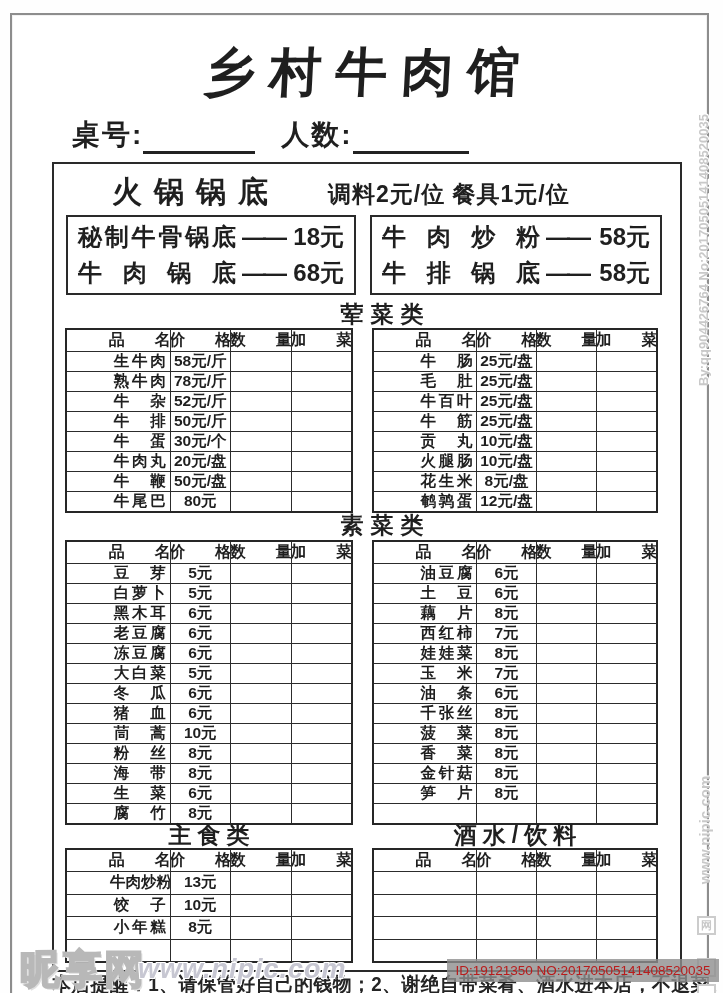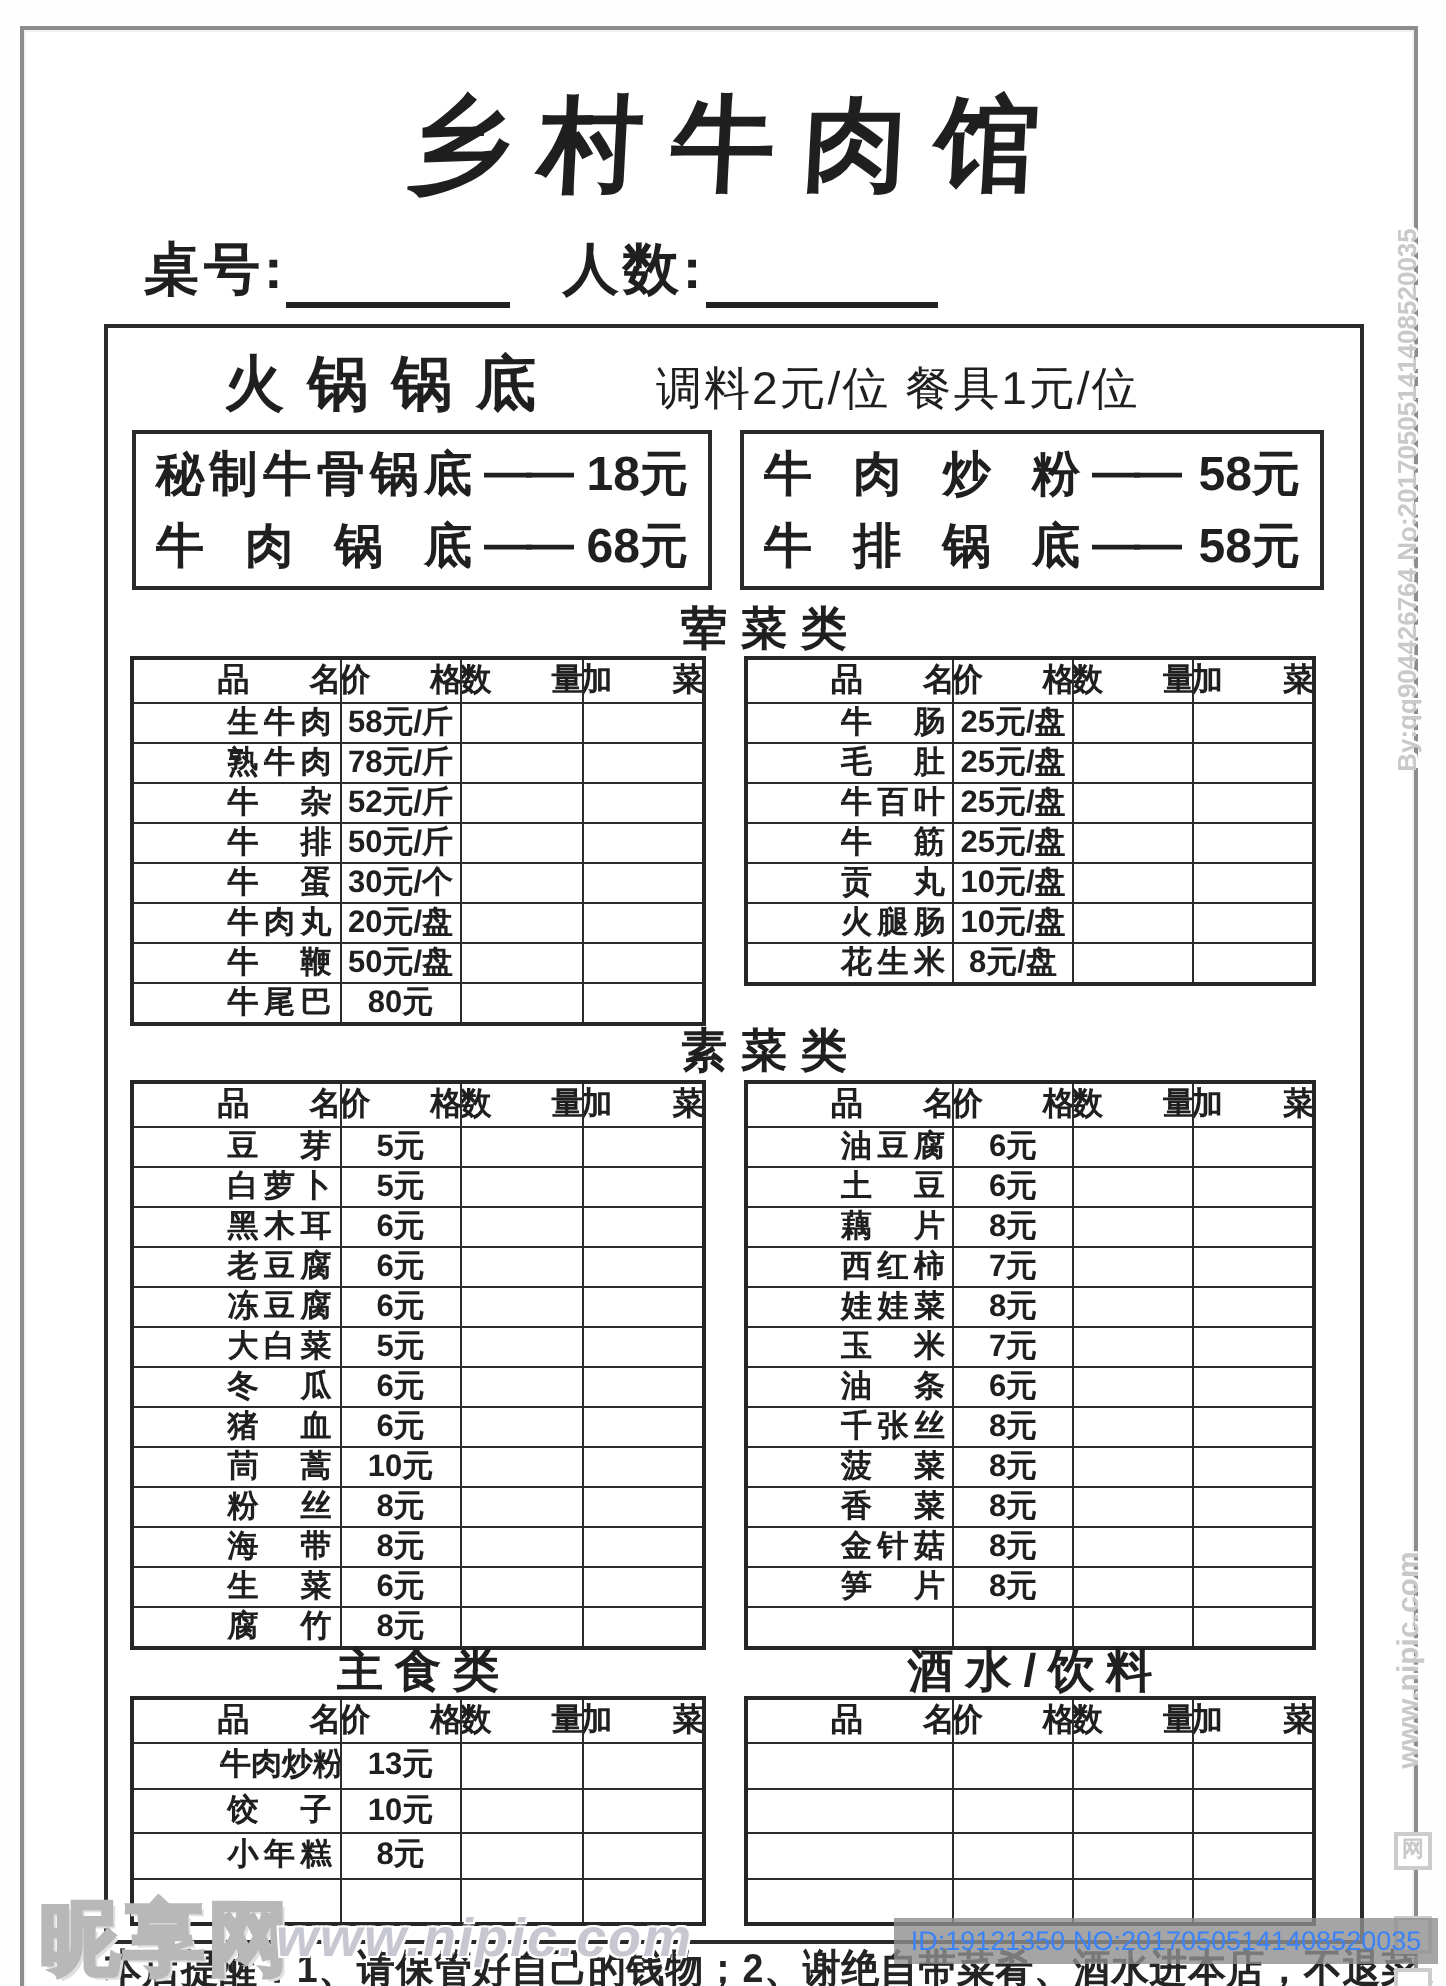--- a/index.html
+++ b/index.html
@@ -27,21 +27,21 @@
   .blank.b1{width:112px;margin-right:26px;}
   .blank.b2{width:116px;}
   .main-box{
     position:absolute;left:52px;top:162px;width:626px;height:806px;
     border:2.5px solid #2a2a2a;background:#fff;
   }
   .hotpot-heading{
     position:absolute;left:112px;top:172px;font-size:30px;font-weight:700;letter-spacing:12px;
   }
   .surcharge{
-    position:absolute;left:328px;top:179px;font-size:23px;font-weight:400;letter-spacing:1px;
+    position:absolute;left:328px;top:179px;font-size:23px;font-weight:700;letter-spacing:1px;
   }
   .hp-box{
     position:absolute;top:215px;height:80px;border:2px solid #2a2a2a;
     display:flex;flex-direction:column;justify-content:space-around;
     padding:2px 10px;box-sizing:border-box;background:#fff;
   }
   .hp-left{left:66px;width:290px;}
   .hp-right{left:370px;width:292px;}
   .hp-line{display:flex;align-items:center;font-size:24px;font-weight:700;height:36px;}
   .hp-name{display:inline-block;width:158px;text-align-last:justify;white-space:nowrap;}
@@ -82,21 +82,21 @@
     font-size:40px;font-weight:900;color:#ffffff;letter-spacing:2px;
     -webkit-text-stroke:2px #b8b8b8;text-shadow:2px 2px 0 #e0e0e0;
   }
   .wm-url{
     margin-left:-8px;margin-top:12px;font-style:italic;font-weight:700;font-size:27px;
     color:#c7c7d2;text-shadow:1px 1px 0 #fff,-1px -1px 0 #fff,1px -1px 0 #fff,-1px 1px 0 #fff;
     letter-spacing:1px;
   }
   .wm-idbar{
     position:absolute;left:447px;top:959px;width:272px;height:23px;z-index:7;
-    background:rgba(143,143,143,0.80);color:#3b82f6;font-size:13.5px;
+    background:rgba(143,143,143,0.80);color:#b91c1c;font-size:13.5px;
     display:flex;align-items:center;justify-content:center;white-space:nowrap;
   }
   .wm-vert{
     position:absolute;z-index:5;color:#c9c9c9;font-weight:700;white-space:nowrap;
     text-shadow:1px 1px 0 #ffffff;pointer-events:none;
   }
   .wm-vert-credit{
     left:475px;top:241px;width:460px;height:18px;font-size:13px;text-align:center;
     transform:rotate(-90deg);
   }
@@ -303,20 +303,28 @@
         <div class="td"></div>
       </div>
       <div class="tr row">
         <div class="td">
           <span class="jspan">花生米</span>
         </div>
         <div class="td">8元/盘</div>
         <div class="td"></div>
         <div class="td"></div>
       </div>
+      <div class="tr row">
+        <div class="td">
+          <span class="jspan">鹌鹑蛋</span>
+        </div>
+        <div class="td">12元/盘</div>
+        <div class="td"></div>
+        <div class="td"></div>
+      </div>
     </div>
 
   <div class="sec-heading" style="top:510px">素菜类</div>
 
   <div class="menu-table t-veg" style="left:65px;top:540px;width:288px">
     <div class="tr th">
       <div class="td">
           <span class="hspan">品名</span>
         </div>
       <div class="td">

